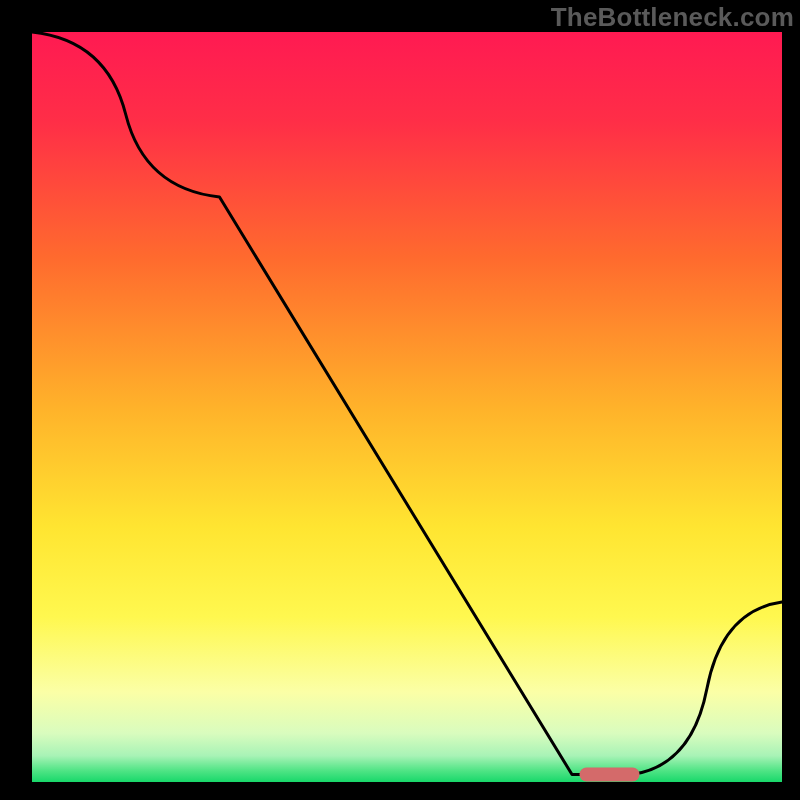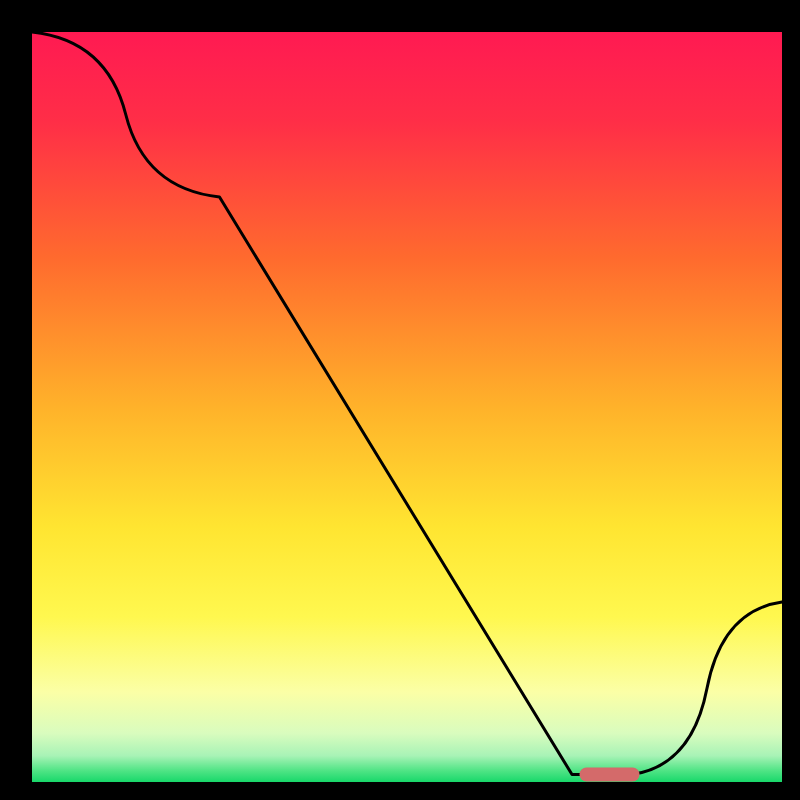--- a/index.html
+++ b/index.html
@@ -30,20 +30,21 @@
   svg {
     position: absolute;
     top: 0;
     left: 0;
   }
 </style>
 </head>
 <body>
 
 <div class="frame">
+  <div class="watermark">TheBottleneck.com</div>
   <svg viewBox="0 0 800 800" width="800" height="800">
     <defs>
       <linearGradient id="bg-grad" x1="0" y1="0" x2="0" y2="1">
           <stop offset="0%" stop-color="#ff1a52"></stop>
           <stop offset="12%" stop-color="#ff2e47"></stop>
           <stop offset="30%" stop-color="#ff6a2e"></stop>
           <stop offset="50%" stop-color="#ffb22a"></stop>
           <stop offset="66%" stop-color="#ffe531"></stop>
           <stop offset="78%" stop-color="#fff84f"></stop>
           <stop offset="88%" stop-color="#fbffa6"></stop>

